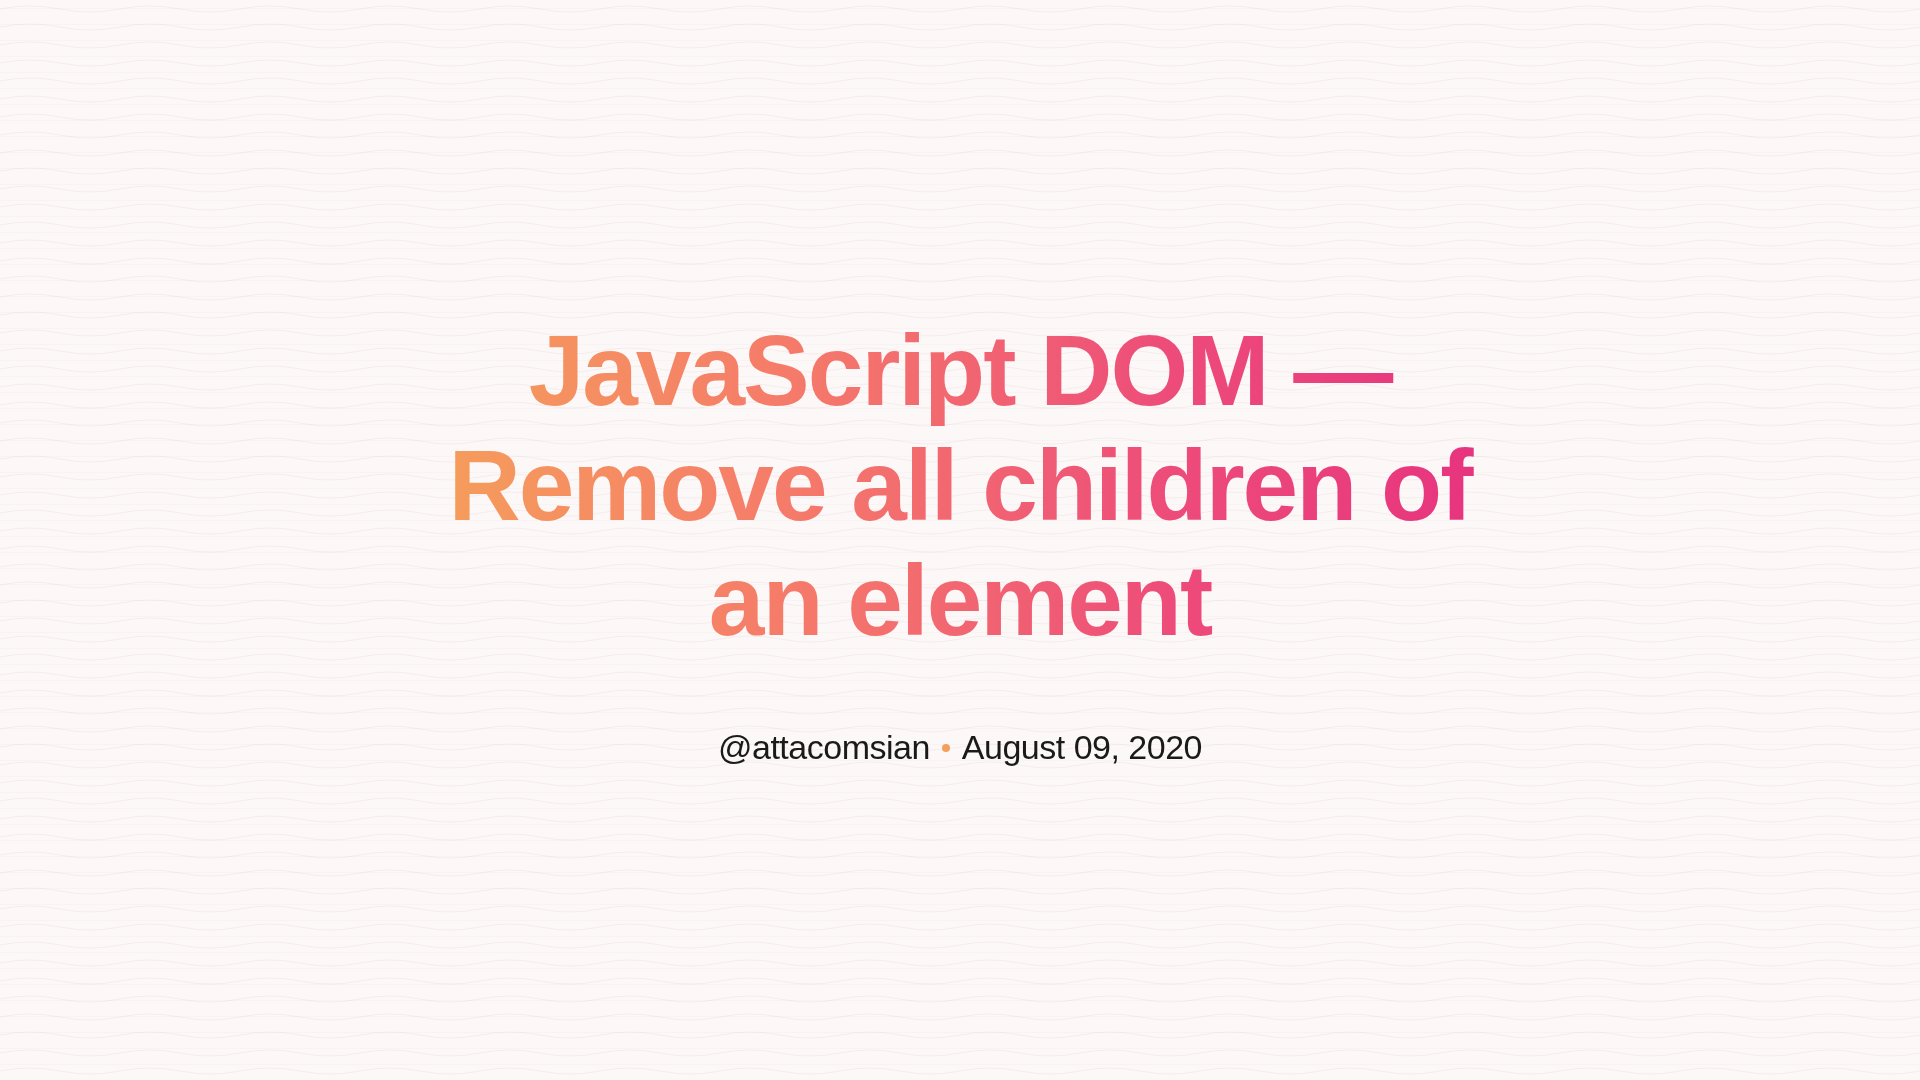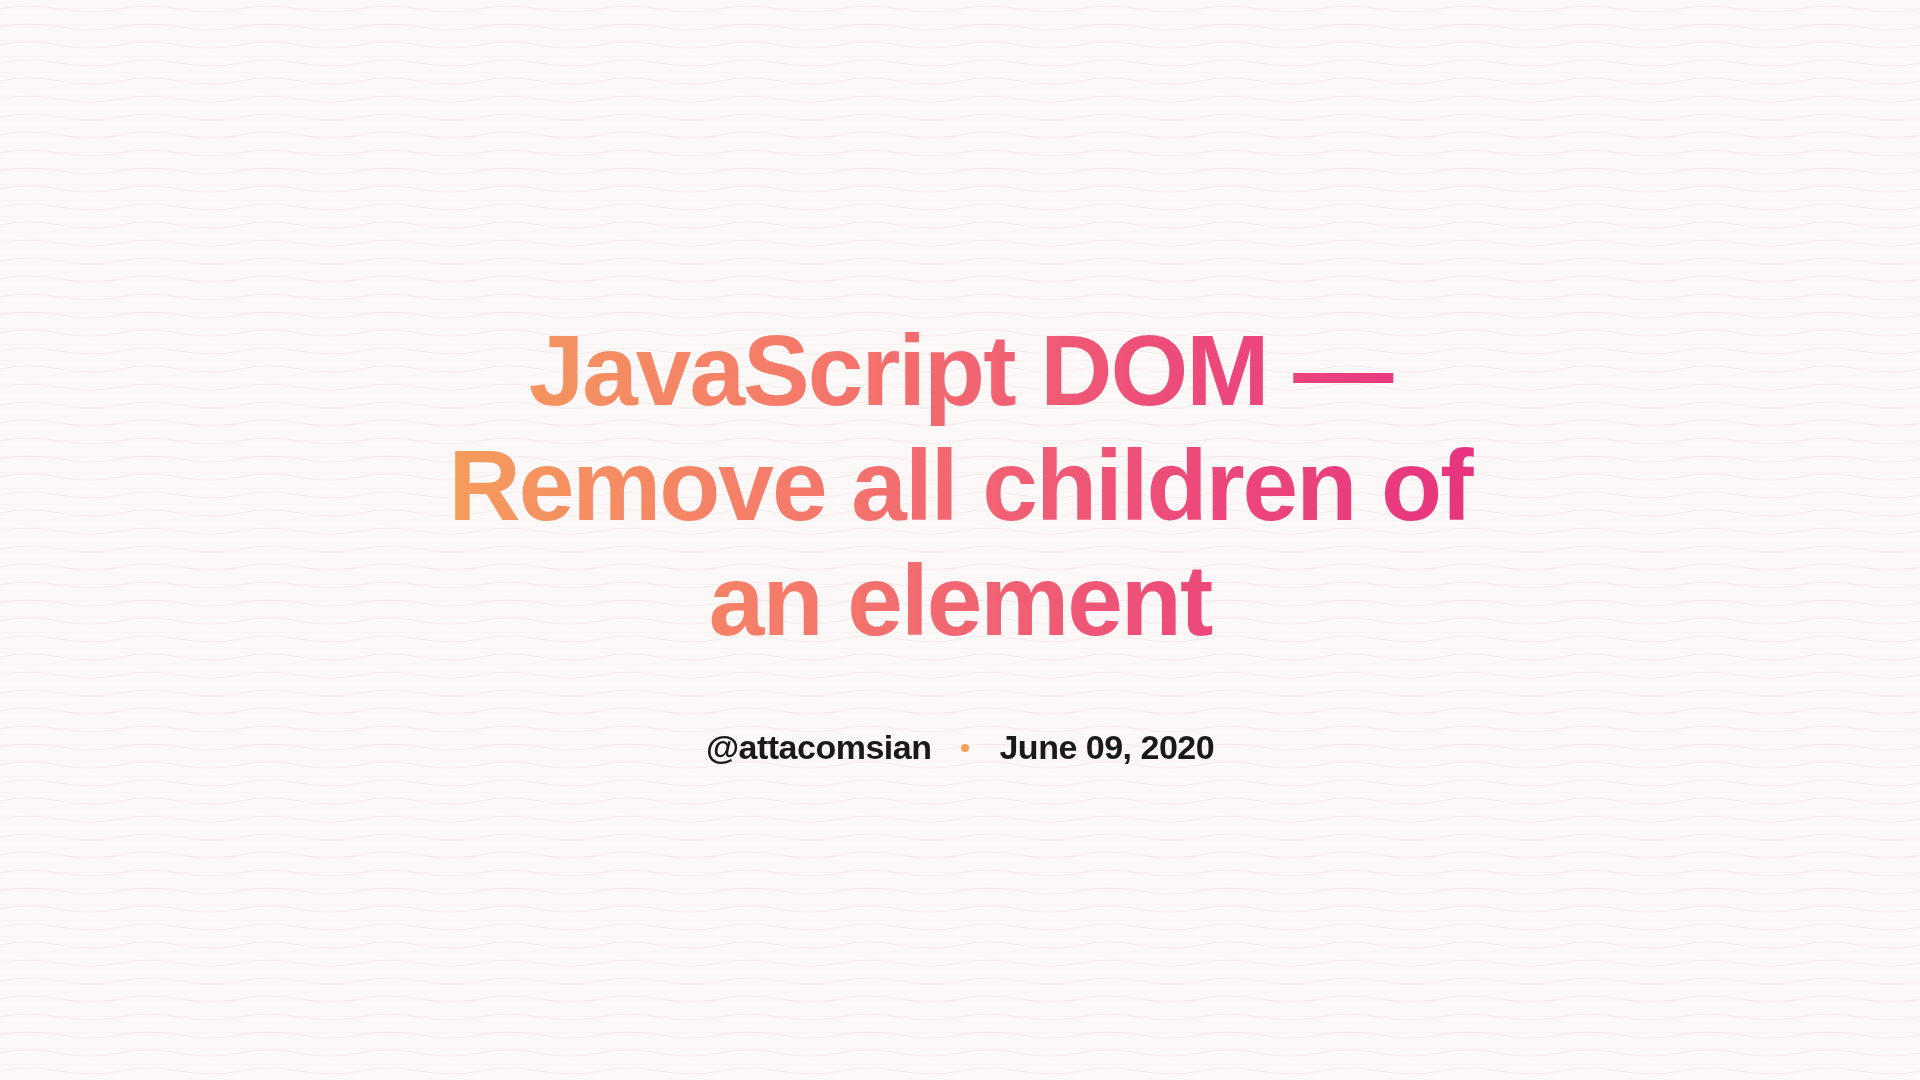--- a/index.html
+++ b/index.html
@@ -56,23 +56,23 @@
       background-clip: text;
       -webkit-text-fill-color: transparent;
       color: transparent;
       margin-bottom: 70px;
     }
     
     .meta {
       display: flex;
       justify-content: center;
       align-items: center;
-      gap: 30px;
+      gap: 12px;
       font-size: 34px;
-      font-weight: 700;
+      font-weight: 400;
       color: #1a1a1a;
       letter-spacing: -0.5px;
     }
     
     .separator {
       width: 8px;
       height: 8px;
       border-radius: 50%;
       background-color: #f5a05a;
       display: inline-block;
@@ -88,15 +88,15 @@
     </pattern>
   </defs>
   <rect width="1920" height="1080" fill="url(#wave)"></rect>
 </svg>
 
 <div class="content">
   <h1 class="title">JavaScript DOM — Remove all children of an element</h1>
   <div class="meta">
     <span>@attacomsian</span>
     <span class="separator"></span>
-    <span>June 09, 2020</span>
+    <span>August 09, 2020</span>
   </div>
 </div>
 
 </body></html>

